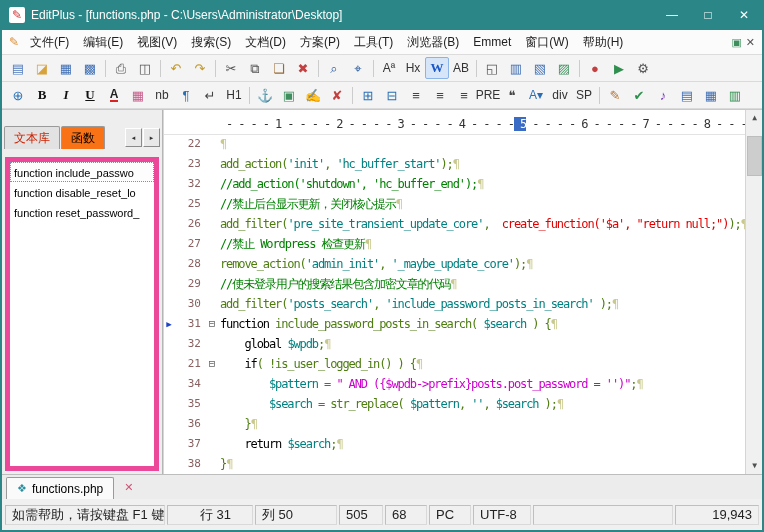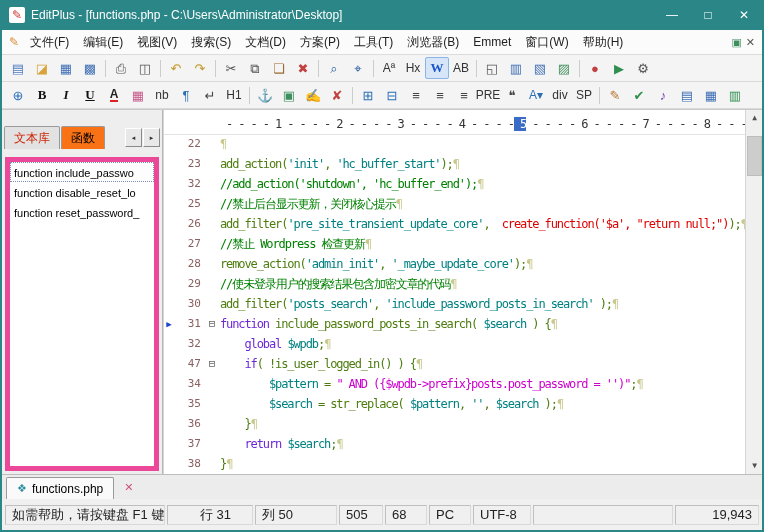--- a/index.html
+++ b/index.html
@@ -55,21 +55,21 @@
   .ruler{height:24px;position:relative;border-bottom:1px solid #e3e3e3;color:#333;}
   .ruler-text{position:absolute;left:56px;bottom:3px;white-space:pre;}
   .rh{background:#3a6bc5;color:#fff;}
   .code-lines{position:absolute;top:24px;left:0;right:16px;bottom:0;overflow:hidden;}
   .line{height:20px;line-height:20px;display:flex;white-space:pre;}
   .lmark{width:10px;flex:0 0 10px;color:#1d43c8;font-size:9px;text-align:center;letter-spacing:0;}
   .lnum{width:30px;flex:0 0 30px;text-align:right;padding-right:3px;box-sizing:border-box;
     color:#8a6060;font-size:11px;letter-spacing:0;}
   .lfold{width:16px;flex:0 0 16px;text-align:center;color:#666;font-size:11px;letter-spacing:0;}
   .lcode{flex:1;white-space:pre;overflow:hidden;}
-  .d{color:#4d7c0f}.k{color:#6d28d9}.s{color:#008080}.c{color:#008000}
+  .d{color:#4d7c0f}.k{color:#000000}.s{color:#008080}.c{color:#008000}
   .r{color:#e00000}.m{color:#cc00cc}.p{color:#c9c98f}
   
   .vscroll{position:absolute;top:0;right:0;bottom:0;width:16px;background:#f0f0f0;border-left:1px solid #d5d5d5;}
   .varrow{height:16px;line-height:16px;text-align:center;font-size:8px;color:#505050;}
   .varrow.down{position:absolute;bottom:0;left:0;right:0;}
   .vthumb{position:absolute;top:26px;left:1px;width:13px;height:38px;background:#cdcdcd;border:1px solid #bdbdbd;}
   
   .doctabs{height:24px;flex:0 0 24px;background:#ececec;border-top:1px solid #bdbdbd;
     display:flex;align-items:flex-end;padding:0 4px;}
   .doctab{display:flex;align-items:center;gap:5px;background:#fafafa;border:1px solid #9a9a9a;border-bottom:none;
@@ -325,21 +325,21 @@
           <div class="line"><span class="lmark"></span><span class="lnum">23</span><span class="lfold"></span><span class="lcode"><span class="d">add_action(</span><span class="s">'init'</span><span class="d">, </span><span class="s">'hc_buffer_start'</span><span class="d">);</span><span class="p">¶</span></span></div>
           <div class="line"><span class="lmark"></span><span class="lnum">32</span><span class="lfold"></span><span class="lcode"><span class="c">//add_action('shutdown', 'hc_buffer_end');</span><span class="p">¶</span></span></div>
           <div class="line"><span class="lmark"></span><span class="lnum">25</span><span class="lfold"></span><span class="lcode"><span class="c">//禁止后台显示更新，关闭核心提示</span><span class="p">¶</span></span></div>
           <div class="line"><span class="lmark"></span><span class="lnum">26</span><span class="lfold"></span><span class="lcode"><span class="d">add_filter(</span><span class="s">'pre_site_transient_update_core'</span><span class="d">,  </span><span class="r">create_function('$a', "return null;")</span><span class="d">);</span><span class="p">¶</span></span></div>
           <div class="line"><span class="lmark"></span><span class="lnum">27</span><span class="lfold"></span><span class="lcode"><span class="c">//禁止 Wordpress 检查更新</span><span class="p">¶</span></span></div>
           <div class="line"><span class="lmark"></span><span class="lnum">28</span><span class="lfold"></span><span class="lcode"><span class="d">remove_action(</span><span class="s">'admin_init'</span><span class="d">, </span><span class="s">'_maybe_update_core'</span><span class="d">);</span><span class="p">¶</span></span></div>
           <div class="line"><span class="lmark"></span><span class="lnum">29</span><span class="lfold"></span><span class="lcode"><span class="c">//使未登录用户的搜索结果包含加密文章的代码</span><span class="p">¶</span></span></div>
           <div class="line"><span class="lmark"></span><span class="lnum">30</span><span class="lfold"></span><span class="lcode"><span class="d">add_filter(</span><span class="s">'posts_search'</span><span class="d">, </span><span class="s">'include_password_posts_in_search'</span><span class="d"> );</span><span class="p">¶</span></span></div>
           <div class="line"><span class="lmark">▶</span><span class="lnum">31</span><span class="lfold">⊟</span><span class="lcode"><span class="k">function</span><span class="d"> include_password_posts_in_search( </span><span class="s">$search</span><span class="d"> ) {</span><span class="p">¶</span></span></div>
           <div class="line"><span class="lmark"></span><span class="lnum">32</span><span class="lfold"></span><span class="lcode"><span class="d">    </span><span class="k">global</span><span class="d"> </span><span class="s">$wpdb</span><span class="d">;</span><span class="p">¶</span></span></div>
-          <div class="line"><span class="lmark"></span><span class="lnum">47</span><span class="lfold">⊟</span><span class="lcode"><span class="d">    </span><span class="k">if</span><span class="d">( !is_user_logged_in() ) {</span><span class="p">¶</span></span></div>
+          <div class="line"><span class="lmark"></span><span class="lnum">21</span><span class="lfold">⊟</span><span class="lcode"><span class="d">    </span><span class="k">if</span><span class="d">( !is_user_logged_in() ) {</span><span class="p">¶</span></span></div>
           <div class="line"><span class="lmark"></span><span class="lnum">34</span><span class="lfold"></span><span class="lcode"><span class="d">        </span><span class="s">$pattern</span><span class="d"> = </span><span class="m">" AND ({$wpdb-&gt;prefix}posts.post_password = '')"</span><span class="d">;</span><span class="p">¶</span></span></div>
           <div class="line"><span class="lmark"></span><span class="lnum">35</span><span class="lfold"></span><span class="lcode"><span class="d">        </span><span class="s">$search</span><span class="d"> = str_replace( </span><span class="s">$pattern</span><span class="d">, </span><span class="s">''</span><span class="d">, </span><span class="s">$search</span><span class="d"> );</span><span class="p">¶</span></span></div>
           <div class="line"><span class="lmark"></span><span class="lnum">36</span><span class="lfold"></span><span class="lcode"><span class="d">    }</span><span class="p">¶</span></span></div>
           <div class="line"><span class="lmark"></span><span class="lnum">37</span><span class="lfold"></span><span class="lcode"><span class="d">    </span><span class="k">return</span><span class="d"> </span><span class="s">$search</span><span class="d">;</span><span class="p">¶</span></span></div>
           <div class="line"><span class="lmark"></span><span class="lnum">38</span><span class="lfold"></span><span class="lcode"><span class="d">}</span><span class="p">¶</span></span></div>
         </div>
       <div class="vscroll">
         <div class="varrow">▲</div>
         <div class="vthumb"></div>
         <div class="varrow down">▼</div>

